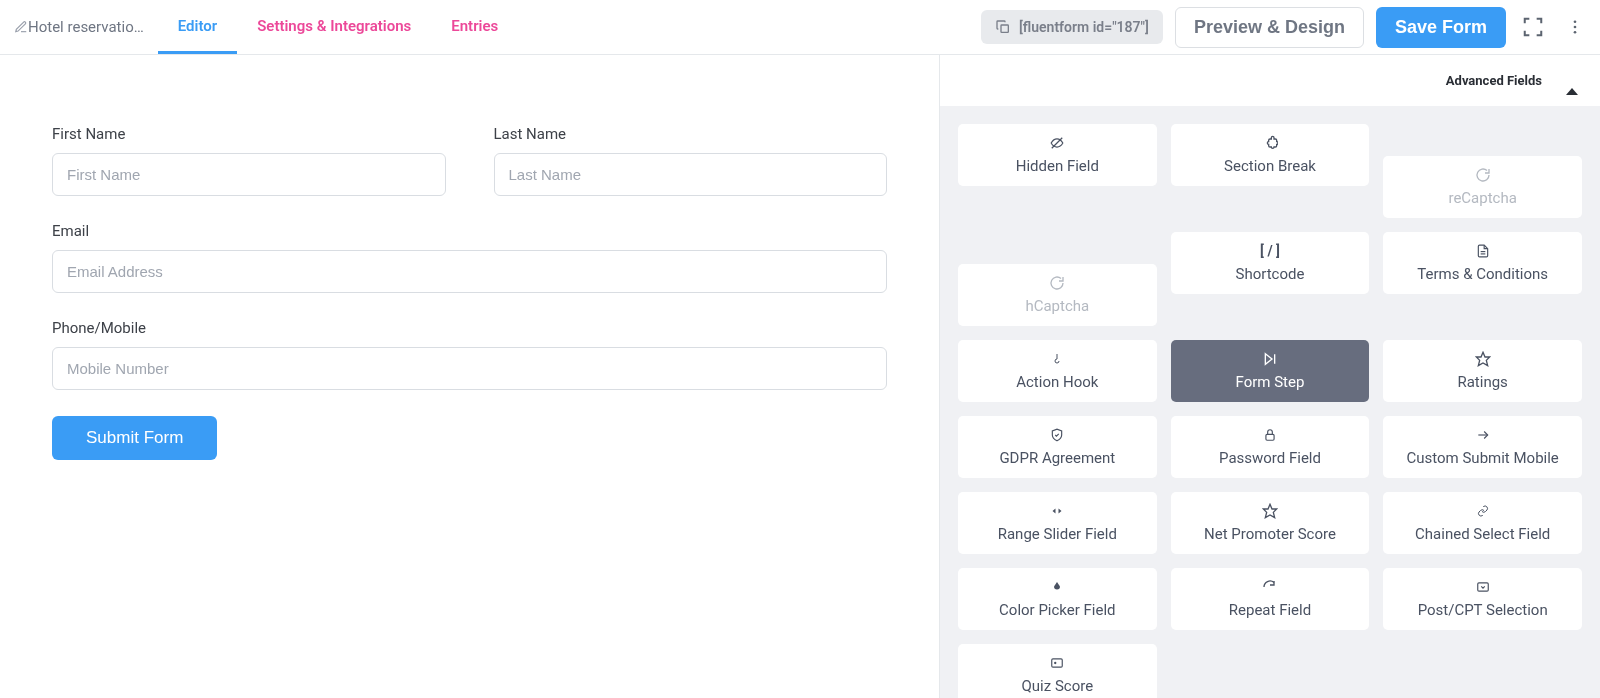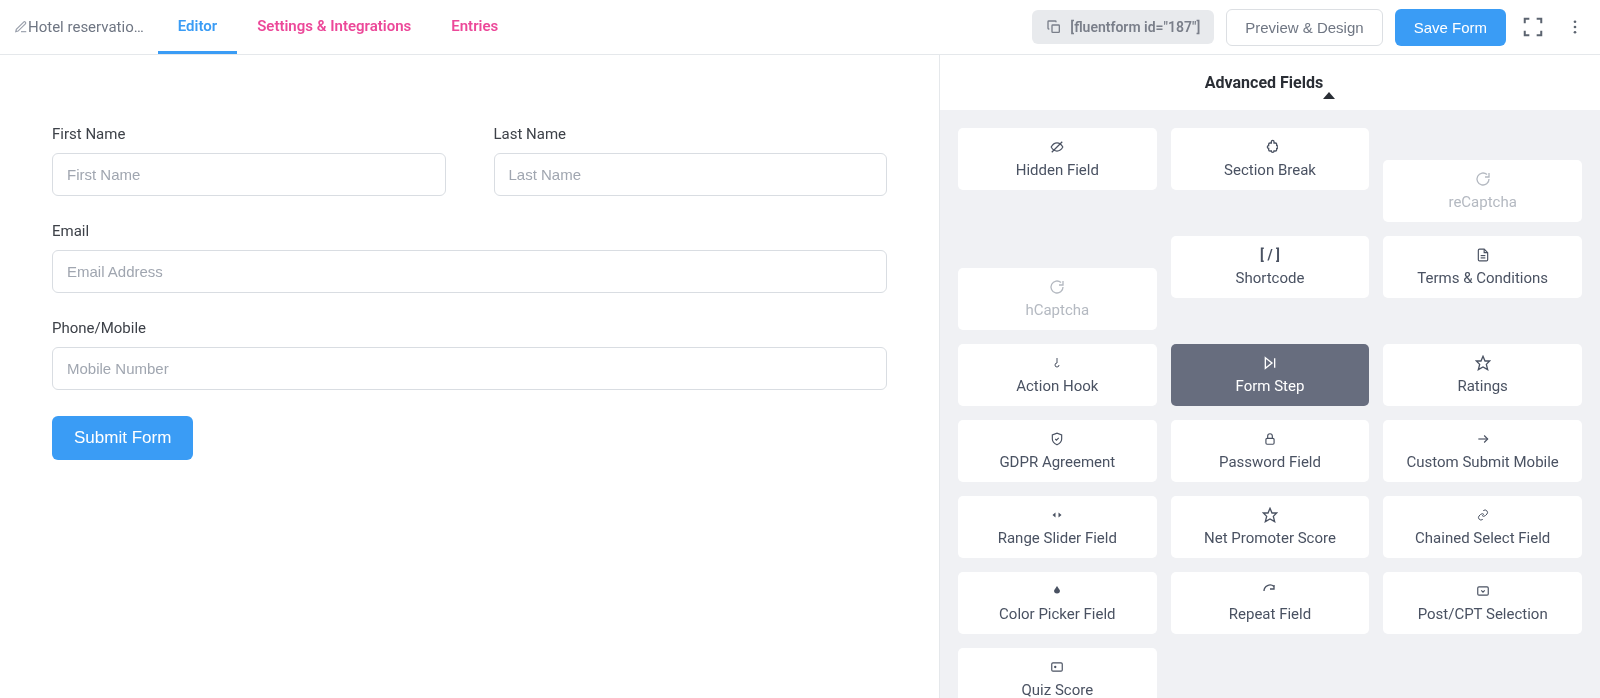--- a/index.html
+++ b/index.html
@@ -63,22 +63,22 @@
     color: #7a7f8a;
     font-size: 14px;
     font-weight: 600;
     padding: 9px 14px;
     border-radius: 6px;
     display: flex;
     align-items: center;
     gap: 8px;
   }
   .btn {
-    font-size: 15px;
-    font-weight: 400;
+    font-size: 18px;
+    font-weight: 700;
     padding: 9px 18px;
     border-radius: 6px;
     cursor: pointer;
     border: 1px solid transparent;
   }
   .btn-outline {
     background: #fff;
     border-color: #dcdfe3;
     color: #6f7683;
   }
@@ -124,40 +124,41 @@
     border: 1px solid #d9dde2;
     border-radius: 6px;
     font-size: 15px;
     color: #333;
   }
   .text-input::placeholder { color: #a0a6b0; }
   .submit-btn {
     background: #3a9cf5;
     color: #fff;
     font-size: 17px;
-    padding: 12px 22px;
+    padding: 12px 34px;
     border: none;
     border-radius: 6px;
     cursor: pointer;
   }
   .sidebar {
     width: 660px;
     background: #fff;
     display: flex;
     flex-direction: column;
   }
   .panel-header {
     display: flex;
-    justify-content: center;
+    justify-content: flex-end;
     align-items: center;
     padding: 18px 22px;
-    font-size: 16px;
+    font-size: 13px;
     font-weight: 700;
     color: #2a2e35;
     cursor: pointer;
+    gap: 24px;
   }
   .panel-body {
     background: #f0f1f4;
     padding: 18px;
     flex: 1;
     overflow-y: auto;
   }
   .field-grid {
     display: grid;
     grid-template-columns: repeat(3, 1fr);

